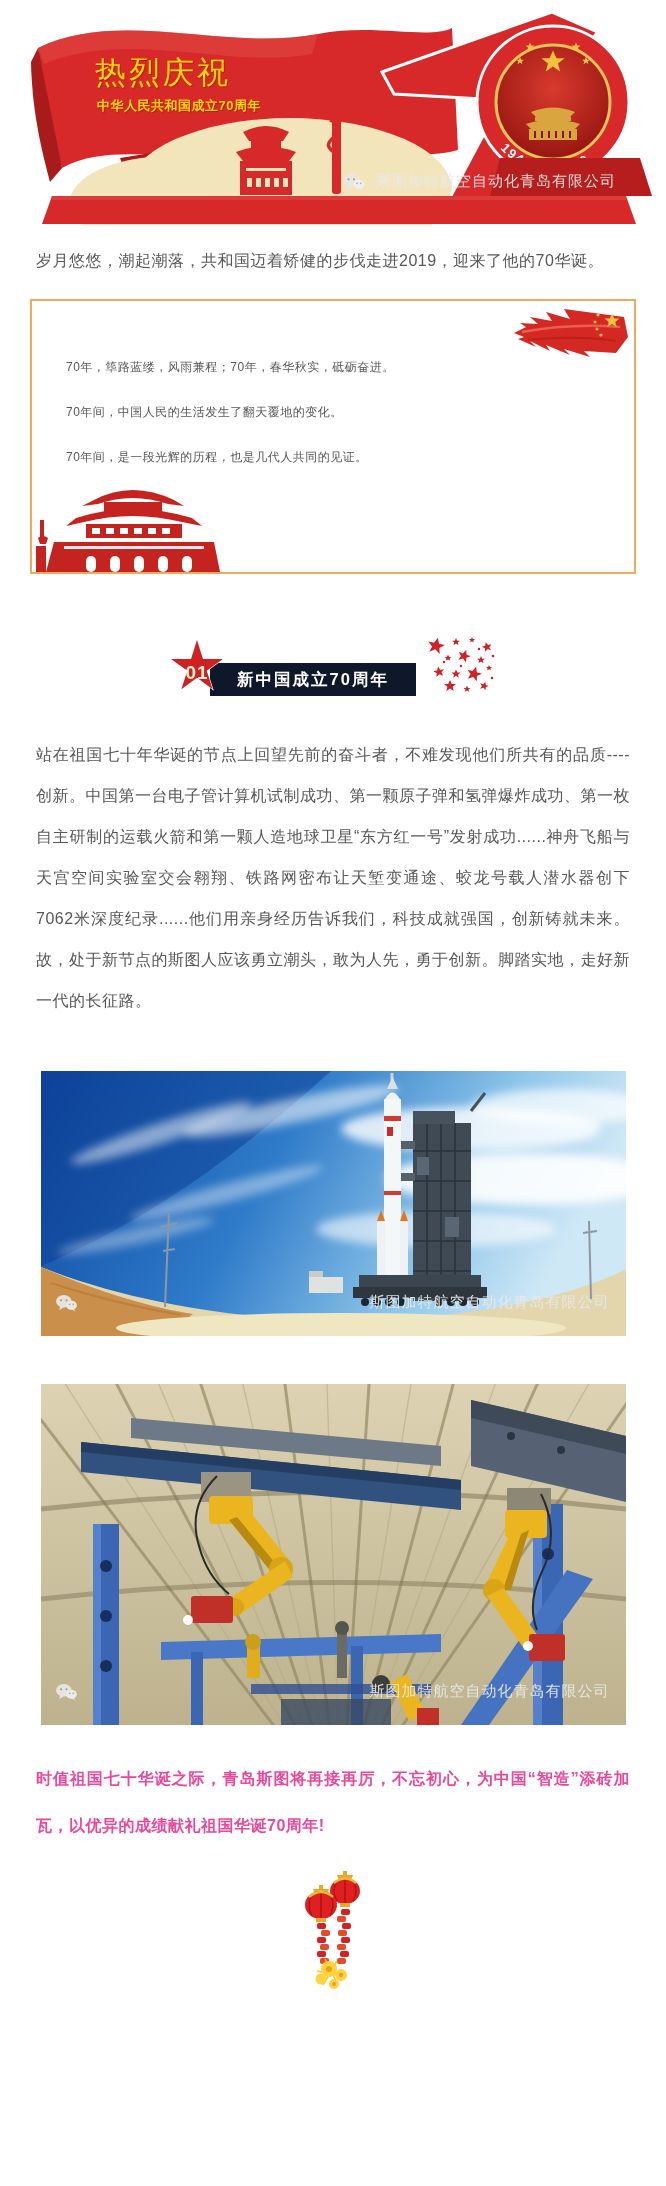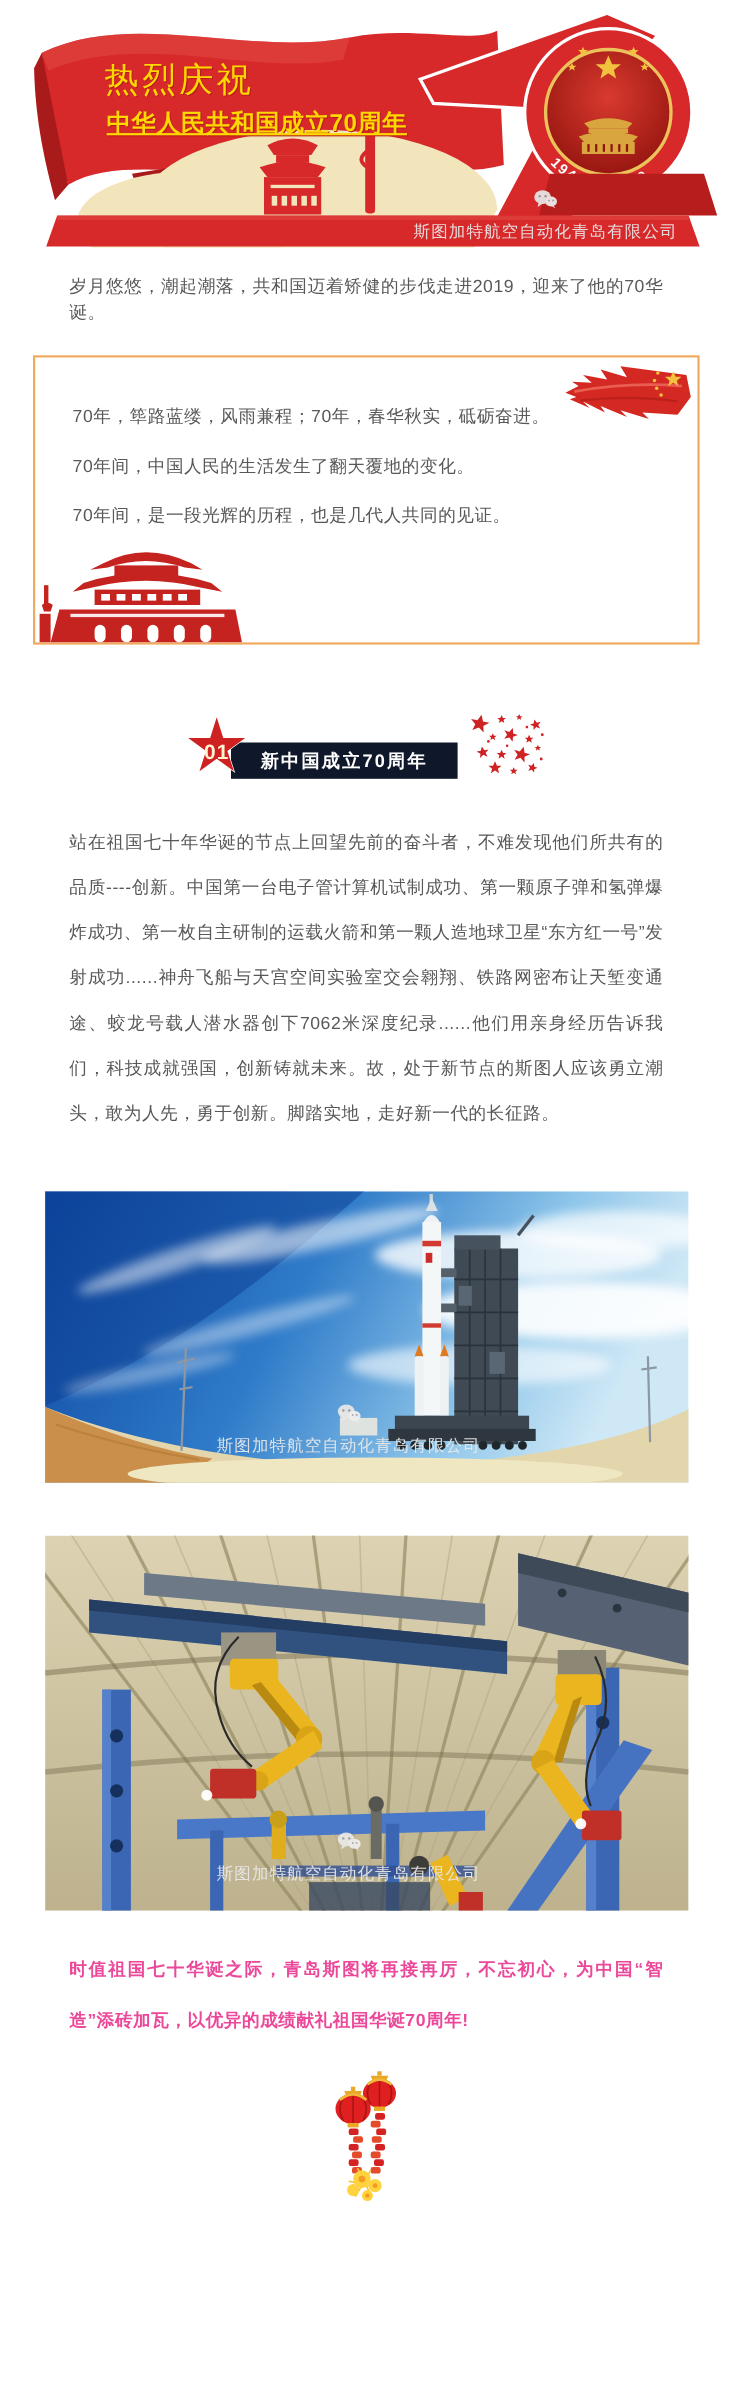--- a/index.html
+++ b/index.html
@@ -1,43 +1,43 @@
 <!DOCTYPE html>
 <html><head>
 <meta charset="utf-8">
 <style>
   html,body{margin:0;padding:0;background:#ffffff;}
   body{width:666px;font-family:"Liberation Sans","DejaVu Sans",sans-serif;}
   .page{width:666px;overflow:hidden;background:#fff;}
 
   
-  .para{margin:0 63px;color:#595757;font-size:16px;line-height:41px;
+  .para{margin:0 36px;color:#595757;font-size:16px;line-height:41px;
         text-align:justify;letter-spacing:.5px;}
   .intro{margin-top:24px;line-height:24px;}
   .closing{margin-top:30px;font-weight:bold;color:#ec4899;line-height:47px;}
 
   
   .banner{position:relative;width:666px;height:225px;}
   .banner svg{display:block;}
   .banner-slogan{position:absolute;left:95px;top:52px;color:#ffd800;
         font-weight:normal;font-size:31px;letter-spacing:3px;
         text-shadow:1px 1px 0 #b71c1c;}
   .banner-sub{position:absolute;left:97px;top:97px;color:#ffd800;
-        font-weight:bold;font-size:22px;letter-spacing:.5px;
-        text-shadow:1px 1px 0 #b71c1c;text-decoration:underline;}
+        font-weight:bold;font-size:13px;letter-spacing:.5px;
+        text-shadow:1px 1px 0 #b71c1c;}
   .watermark{position:absolute;display:flex;align-items:center;gap:11px;
-        color:#e9e9e9;opacity:.92;font-size:15px;letter-spacing:1px;white-space:nowrap;flex-direction:column;}
+        color:#e9e9e9;opacity:.92;font-size:15px;letter-spacing:1px;white-space:nowrap;}
   .watermark svg{width:22px;height:18px;flex:0 0 auto;}
   .wm-banner{right:50px;top:172px;}
   .wm-photo{right:16px;bottom:24px;}
 
   
   .hbox{margin:26px 30px 0;border:2px solid #f0aa5e;position:relative;
         padding:44px 34px 80px;}
-  .hbox p{margin:0 0 24px;color:#595757;font-size:16px;line-height:21px;
+  .hbox p{margin:12px 0 24px;color:#595757;font-size:12px;line-height:21px;
         letter-spacing:.5px;}
   .hbox .brush{position:absolute;top:6px;right:4px;width:118px;height:52px;}
   .hbox .gate{position:absolute;left:2px;bottom:0;width:195px;height:86px;}
 
   
   .sec-head{margin-top:44px;display:flex;justify-content:center;
         align-items:flex-end;}
   .star-badge{position:relative;width:58px;height:58px;z-index:2;
         margin-right:-16px;margin-top:2px;flex:0 0 auto;}
   .star-outer{position:absolute;inset:0;background:#ffffff;

